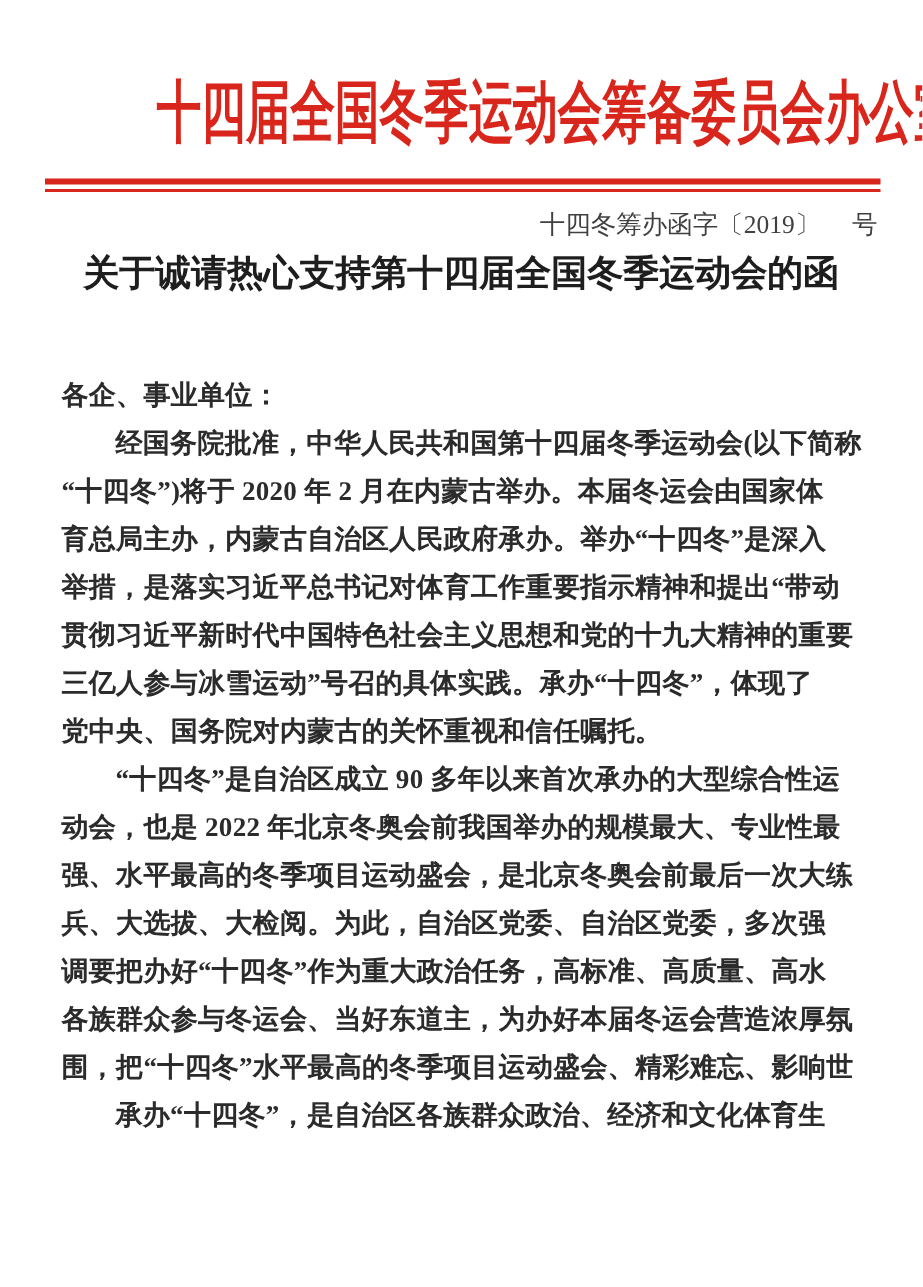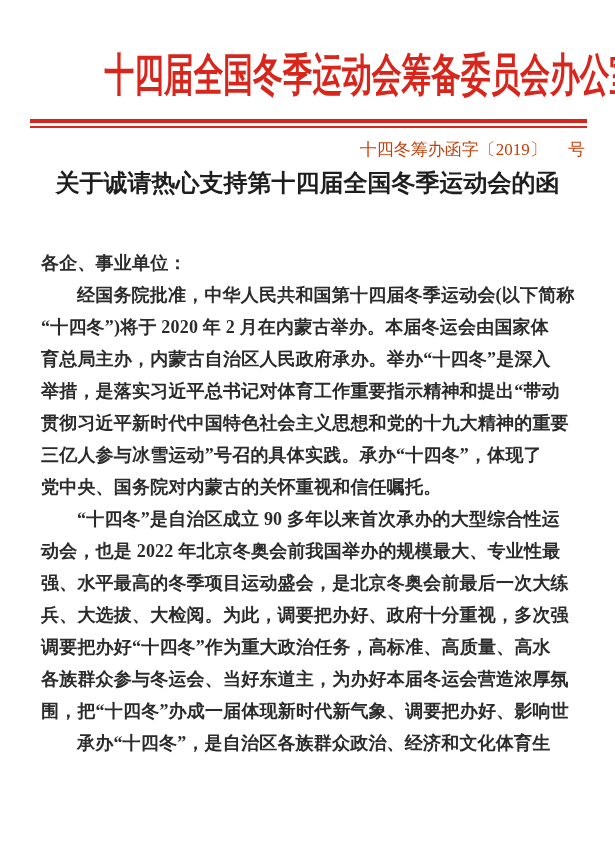--- a/index.html
+++ b/index.html
@@ -25,21 +25,21 @@
   }
   
   .separator{position:absolute;top:119px;left:30px;right:28px;}
   .sep-thick{height:4px;background:#d9261c;}
   .sep-gap{height:3px;background:transparent;}
   .sep-thin{height:2px;background:#d9261c;}
   
   .doc-number{
     position:absolute;top:139px;right:30px;
     font-size:17px;line-height:22px;
-    color:#c2410c;
+    color:#404040;
     white-space:nowrap;
   }
   
   .subject{
     position:absolute;top:167px;left:0;width:615px;
     margin:0;
     text-align:center;
     font-size:24px;line-height:32px;
     font-weight:bold;
     color:#1e1e1e;
@@ -81,20 +81,20 @@
     <div class="body-line ind">经国务院批准，中华人民共和国第十四届冬季运动会(以下简称</div>
     <div class="body-line">“十四冬”)将于 2020 年 2 月在内蒙古举办。本届冬运会由国家体</div>
     <div class="body-line">育总局主办，内蒙古自治区人民政府承办。举办“十四冬”是深入</div>
     <div class="body-line">举措，是落实习近平总书记对体育工作重要指示精神和提出“带动</div>
     <div class="body-line">贯彻习近平新时代中国特色社会主义思想和党的十九大精神的重要</div>
     <div class="body-line">三亿人参与冰雪运动”号召的具体实践。承办“十四冬”，体现了</div>
     <div class="body-line">党中央、国务院对内蒙古的关怀重视和信任嘱托。</div>
     <div class="body-line ind">“十四冬”是自治区成立 90 多年以来首次承办的大型综合性运</div>
     <div class="body-line">动会，也是 2022 年北京冬奥会前我国举办的规模最大、专业性最</div>
     <div class="body-line">强、水平最高的冬季项目运动盛会，是北京冬奥会前最后一次大练</div>
-    <div class="body-line">兵、大选拔、大检阅。为此，调要把办好、政府十分重视，多次强</div>
+    <div class="body-line">兵、大选拔、大检阅。为此，自治区党委、自治区党委，多次强</div>
     <div class="body-line">调要把办好“十四冬”作为重大政治任务，高标准、高质量、高水</div>
     <div class="body-line">各族群众参与冬运会、当好东道主，为办好本届冬运会营造浓厚氛</div>
-    <div class="body-line">围，把“十四冬”办成一届体现新时代新气象、调要把办好、影响世</div>
+    <div class="body-line">围，把“十四冬”水平最高的冬季项目运动盛会、精彩难忘、影响世</div>
     <div class="body-line ind">承办“十四冬”，是自治区各族群众政治、经济和文化体育生</div>
   </div>
 
 </div>
 
 </body></html>

